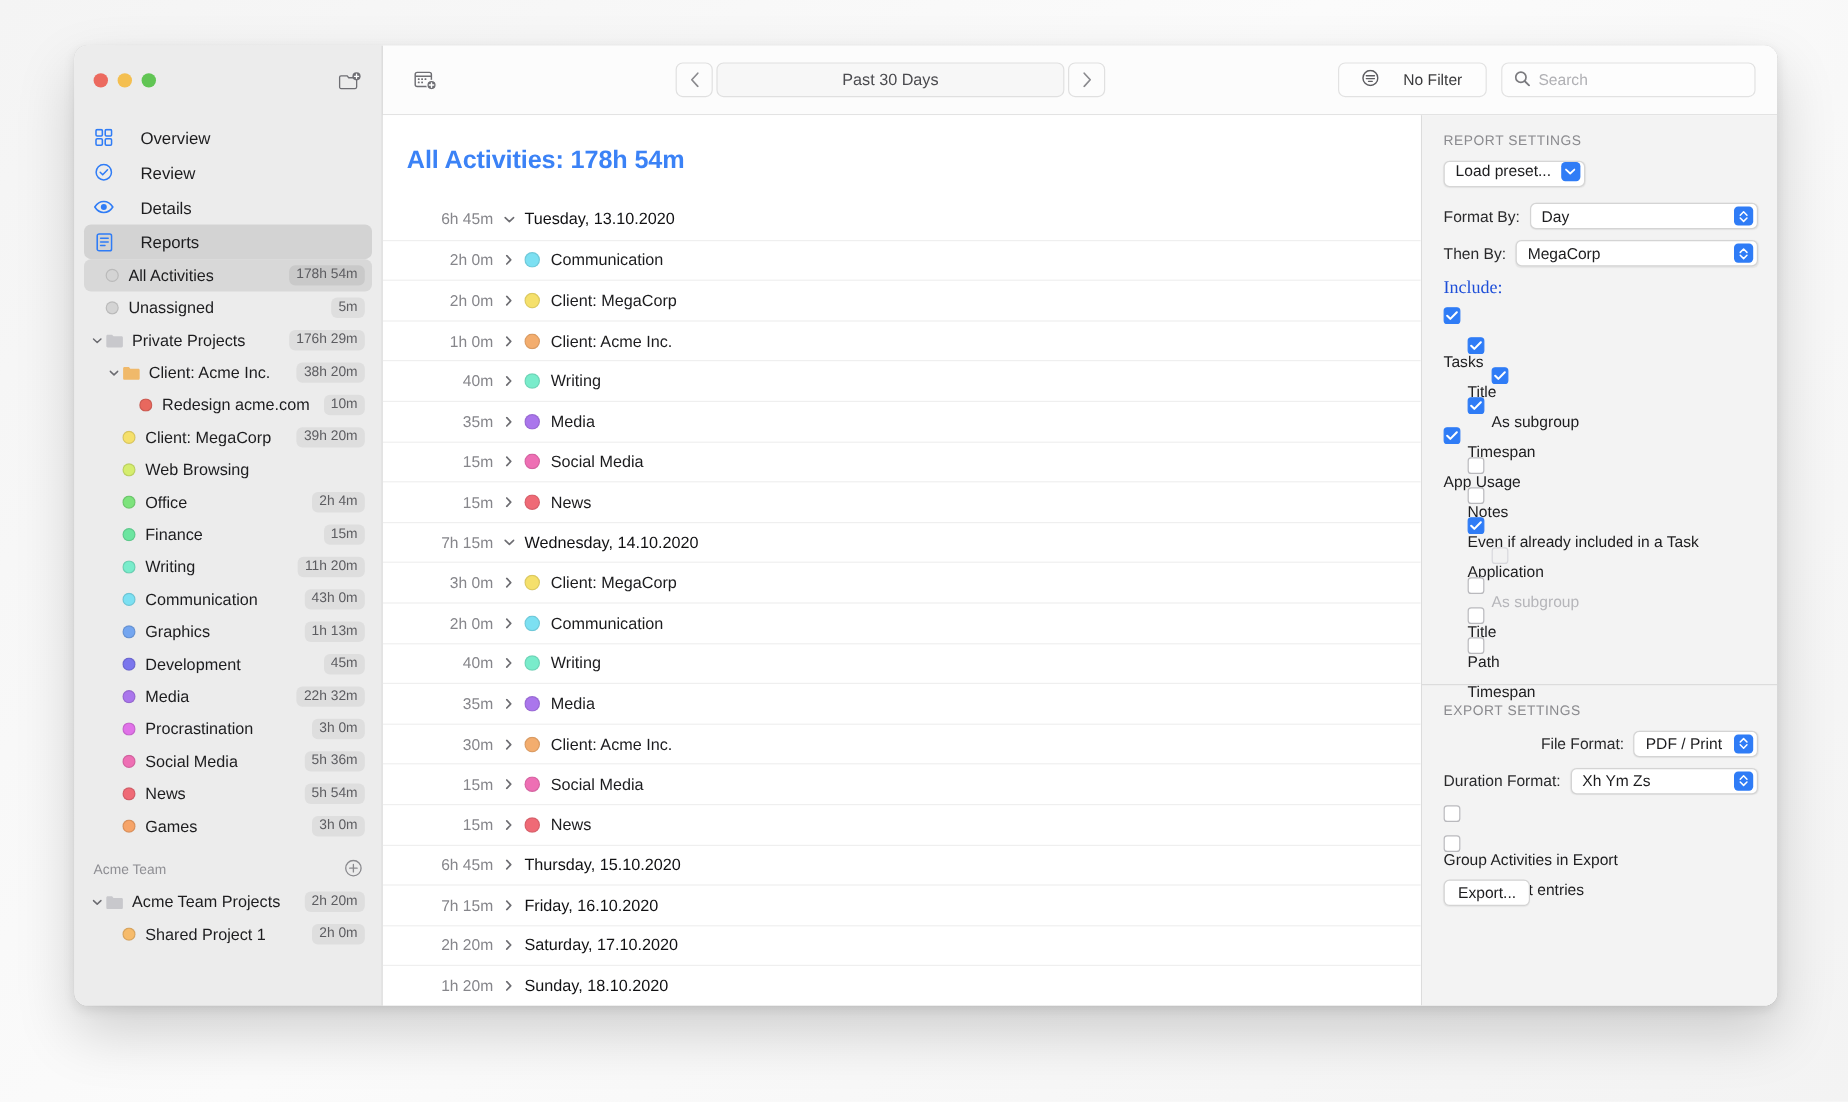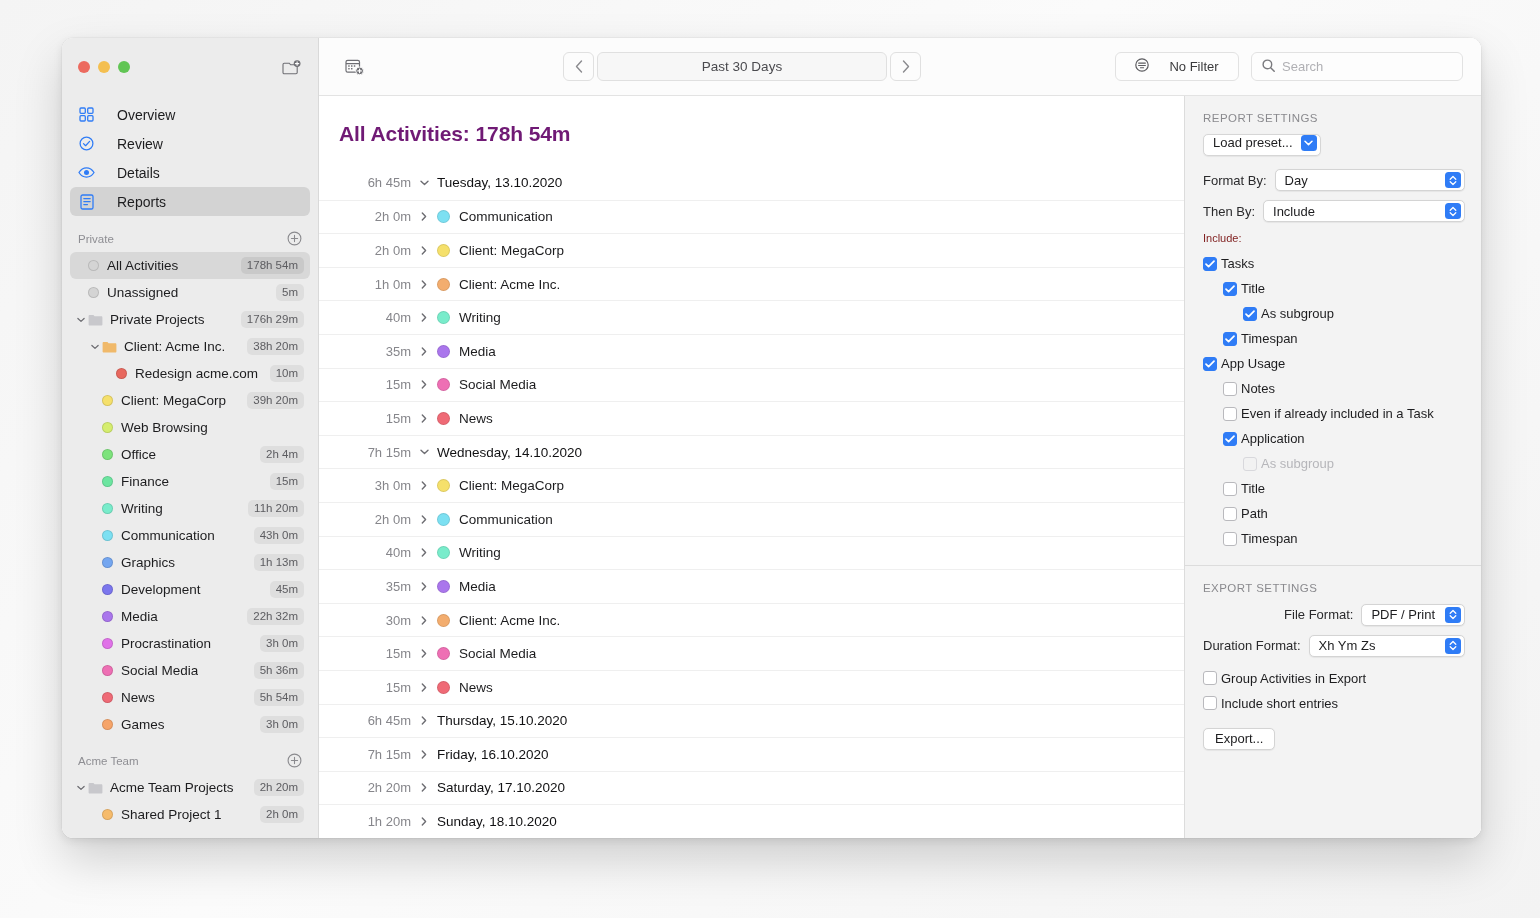--- a/index.html
+++ b/index.html
@@ -185,21 +185,21 @@
   .report {
     flex: 1 1 auto;
     min-width: 0;
     overflow: hidden;
     position: relative;
     background: #fff;
   }
   .report-title {
     font-size: 21px;
     font-weight: 700;
-    color: #701a75;
+    color: #3b82f6;
     padding: 26px 0 20px 20px;
     letter-spacing: -0.1px;
   }
 
   .rows { padding: 0; }
   .row {
     display: flex;
     align-items: center;
     height: 33.6px;
     border-top: .5px solid #efefef;
@@ -298,27 +298,28 @@
     width: 16px; height: 16px;
     background: #2f7cf6;
     border-radius: 3.5px;
     display: flex; flex-direction: column; align-items: center; justify-content: center;
     color: #fff;
     line-height: .62;
     font-size: 7px;
     margin-left: auto;
   }
 
-  .include-label { color: #7f1d1d; margin: 10px 0 7px 0; font-size: 11px; }
+  .include-label { color: #1d4ed8; margin: 10px 0 7px 0; font-size: 15px; font-family: Liberation Serif, serif; }
   .chk-row {
-    display: flex; align-items: center;
-    gap: 4px;
+    display: flex; align-items: flex-start;
+    gap: 24px;
     height: 25px;
     font-size: 13px;
     color: #1d1d1f;
+    flex-direction: column;
   }
   .chk-row.dim { color: #b6b6ba; }
   .cb {
     width: 14px; height: 14px; flex: 0 0 14px;
     border-radius: 3px;
     border: .5px solid #b9b9bd;
     background: #fff;
     display: flex; align-items: center; justify-content: center;
   }
   .cb.on { background: #2f7cf6; border-color: #2f7cf6; }
@@ -400,27 +401,20 @@
           <svg width="14" height="16" viewBox="0 0 14 16" fill="none">
             <rect x="1" y="1" width="12" height="14" rx="1.6" stroke="#2f7cf6" stroke-width="1.3"></rect>
             <path d="M3.8 4.6h6.4M3.8 7.6h6.4M3.8 10.6h3.7" stroke="#2f7cf6" stroke-width="1.2" stroke-linecap="round"></path>
           </svg>
         </span>
         <span>Reports</span>
       </div>
     </nav>
 
     <div id="sidebar-sections">
-        <div class="group-head">
-          <span>Private</span>
-          <span class="plus"><svg width="15" height="15" viewBox="0 0 15 15" fill="none">
-              <circle cx="7.5" cy="7.5" r="6.4" stroke="#8a8a8e" stroke-width="1.1"></circle>
-              <path d="M7.5 4.4v6.2M4.4 7.5h6.2" stroke="#8a8a8e" stroke-width="1.1" stroke-linecap="round"></path>
-            </svg></span>
-        </div>
         <div class="proj-list">
           <div class="proj-row selected" style="padding-left: 4px;">
             <span class="disc"></span>
             <span class="dot" style="background: rgb(212, 212, 212);"></span>
             <span class="proj-name">All Activities</span>
             <span class="dur">178h 54m</span>
           </div>
           <div class="proj-row" style="padding-left: 4px;">
             <span class="disc"></span>
             <span class="dot" style="background: rgb(212, 212, 212);"></span>
@@ -853,21 +847,21 @@
                 <svg width="8" height="11" viewBox="0 0 8 11" fill="none">
                     <path d="M1.2 4.3L4 1.5l2.8 2.8M1.2 6.7L4 9.5l2.8-2.8" stroke="#fff" stroke-width="1.25" stroke-linecap="round" stroke-linejoin="round"></path>
                   </svg>
               </span>
             </div>
           </div>
 
           <div class="field-row">
             <span class="field-label">Then By:</span>
             <div class="popup">
-              <span class="pv">Include</span>
+              <span class="pv">MegaCorp</span>
               <span class="stepper">
                 <svg width="8" height="11" viewBox="0 0 8 11" fill="none">
                     <path d="M1.2 4.3L4 1.5l2.8 2.8M1.2 6.7L4 9.5l2.8-2.8" stroke="#fff" stroke-width="1.25" stroke-linecap="round" stroke-linejoin="round"></path>
                   </svg>
               </span>
             </div>
           </div>
 
           <div class="include-label">Include:</div>
           <div id="include-list">

